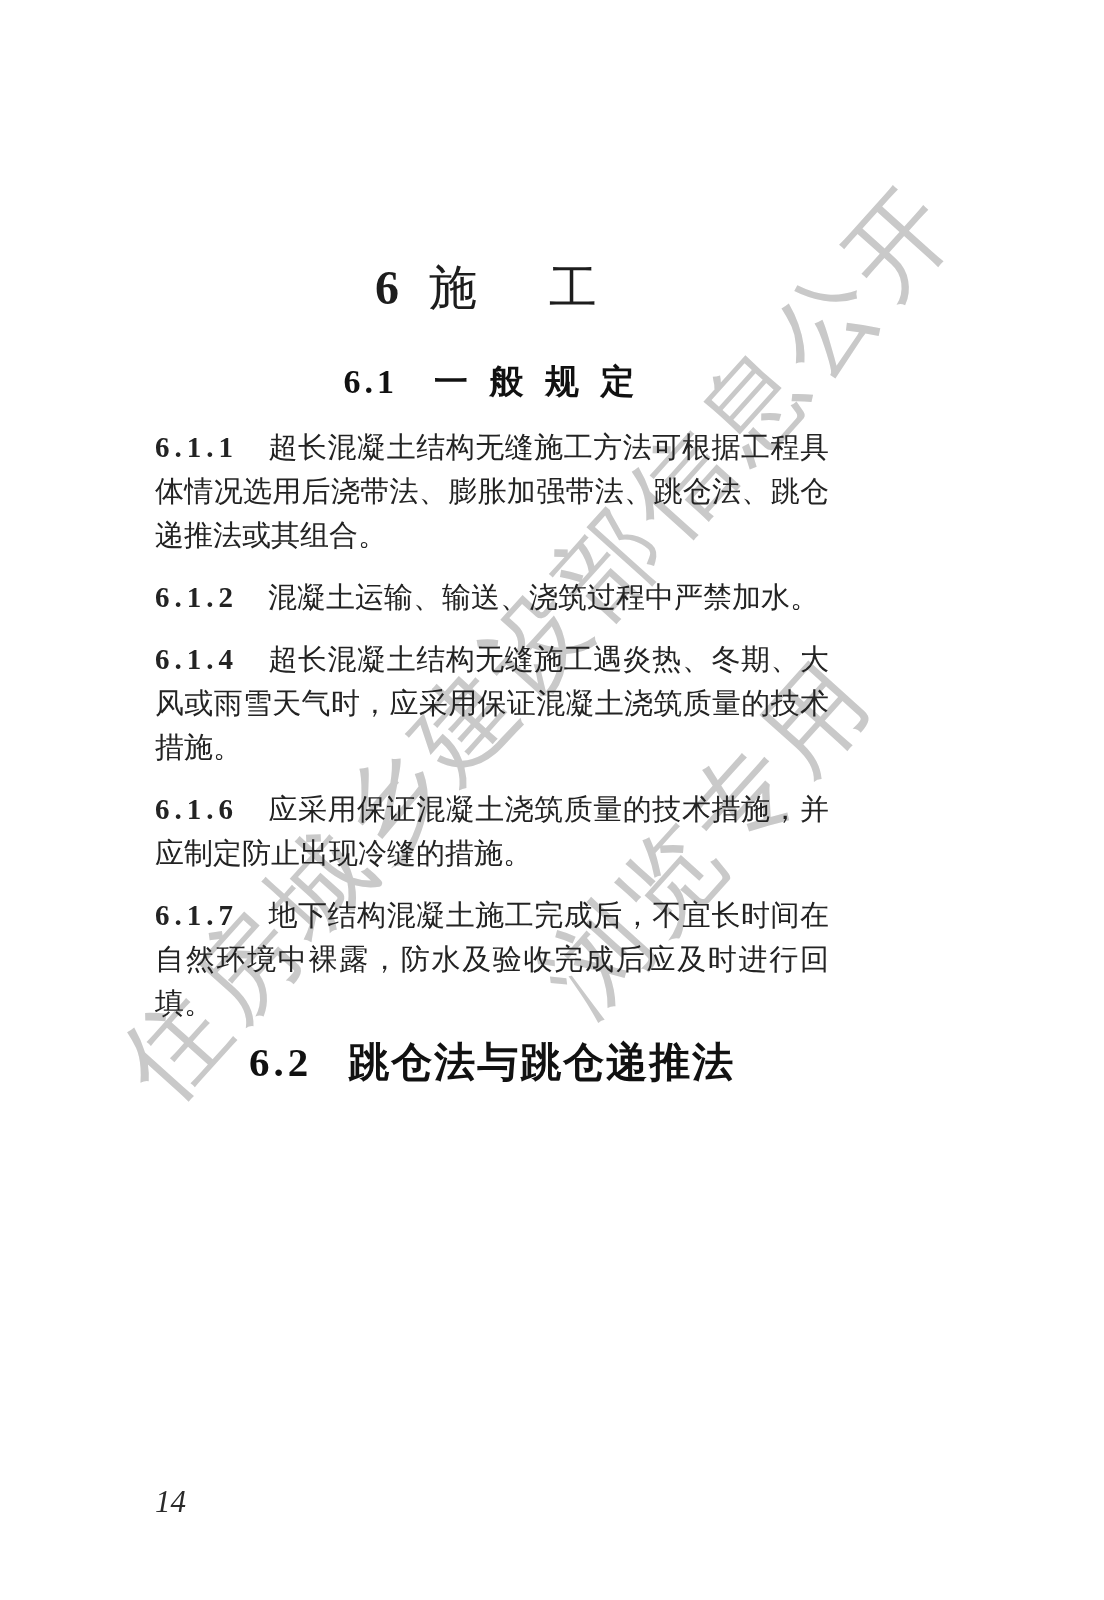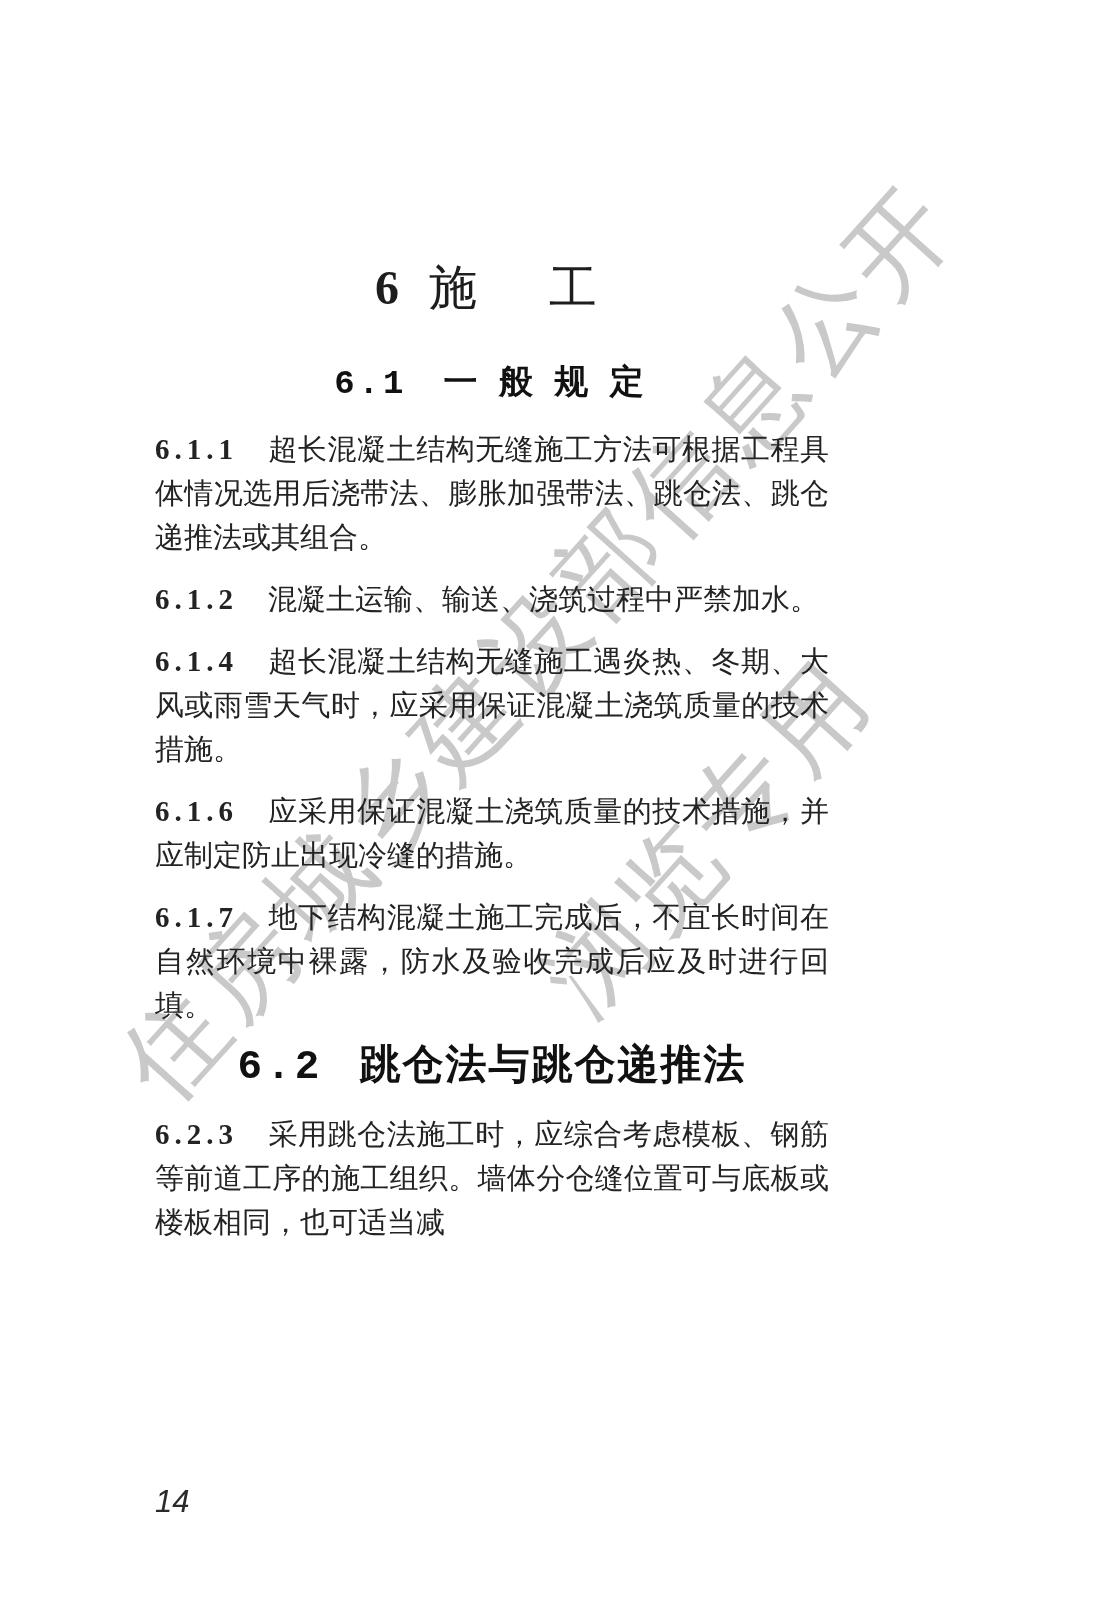--- a/index.html
+++ b/index.html
@@ -51,21 +51,21 @@
     margin:0 0 24px 0;
     text-align:center;
     font-size:34px;line-height:38px;
     font-weight:bold;
     color:#111111;
     font-family:"Liberation Sans","DejaVu Sans",sans-serif;
     letter-spacing:6px;
   }
   h2.sec62{margin:18px 0 26px 0;font-size:41px;letter-spacing:2px;}
   h2 .sec-num{
-    font-family:Liberation Mono, monospace;
+    font-family:Liberation Serif, serif;
     letter-spacing:4px;
     margin-right:36px;
     margin-top:40px;
   }
   p.clause{
     margin:18px;
     font-size:29px;
     line-height:44px;
     text-align:justify;
     color:#232323;
@@ -75,21 +75,21 @@
     letter-spacing:5px;
     margin-right:30px;
     font-family:"Liberation Serif","DejaVu Serif",serif;
   }
   .page-number{
     position:absolute;
     left:155px;top:1484px;
     font-size:31px;
     font-style:italic;
     color:#2a2a2a;
-    font-family:Liberation Sans, sans-serif;
+    font-family:Liberation Serif, serif;
     z-index:1;
   }
 </style>
 </head>
 <body>
 
 <div class="page">
 
   <div class="wm wm1">住房城乡建设部信息公开</div>
   <div class="wm wm2">浏览专用</div>
@@ -109,19 +109,18 @@
 
 
     <p class="clause"><span class="cnum">6.1.6</span><span>应采用保证混凝土浇筑质量的技术措施，并应制定防止出现冷缝的措施。</span></p>
 
     <p class="clause"><span class="cnum">6.1.7</span><span>地下结构混凝土施工完成后，不宜长时间在自然环境中裸露，防水及验收完成后应及时进行回填。</span></p>
 
     <h2 class="section sec62"><span class="sec-num">6.2</span><span>跳仓法与跳仓递推法</span></h2>
 
 
 
-    <p class="clause"><span class="cnum">6.2.3</span><span>采用跳仓法施工时，应综合考虑模板、钢筋等前道工序的施工组织。墙体分仓缝位置可与底板或楼板相同，也可适当减</span></p>
 
   </div>
 
   <div class="page-number">14</div>
 
 </div>
 
 </body></html>

